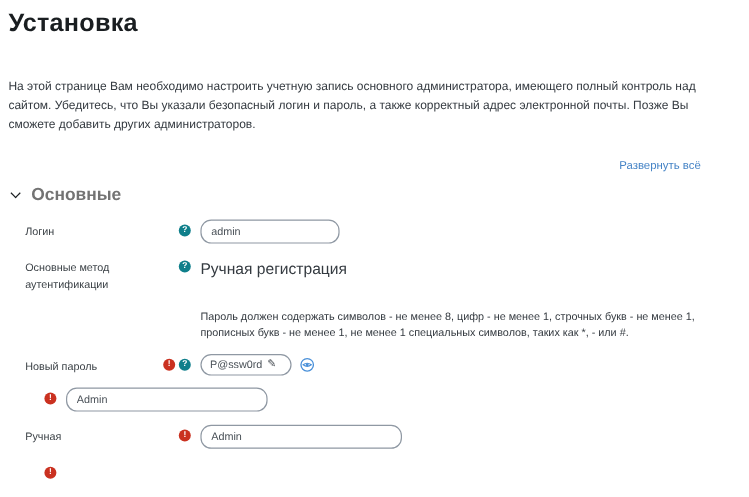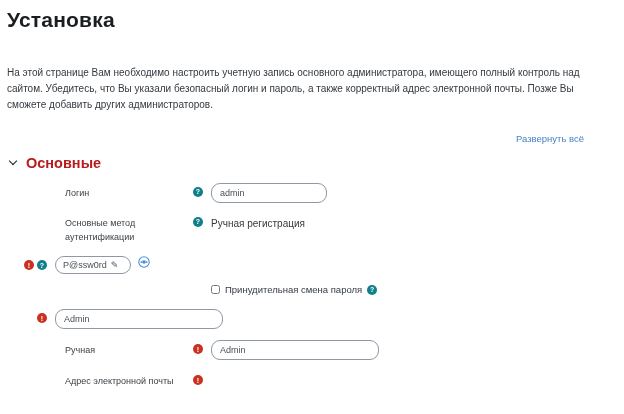--- a/index.html
+++ b/index.html
@@ -10,43 +10,43 @@
   h1.page-title { font-size:21px; font-weight:bold; color:#1a1e21; letter-spacing:0.2px; }
 
   p.intro { margin-top:33px; font-size:10px; line-height:1.62; color:#343a40; max-width:596px; }
 
   .expand-row { margin-top:14px; text-align:right; }
   .expand-row a { font-size:9.5px; color:#4684c6; text-decoration:none; cursor:pointer; }
 
   .section-head { margin-top:9px; margin-left:3px; display:flex; align-items:center; cursor:pointer; }
   .chev { width:6px; height:6px; border-right:1.6px solid #1a1e21; border-bottom:1.6px solid #1a1e21;
     transform:rotate(45deg); margin-top:-3px; }
-  .section-head h2 { font-size:14.5px; font-weight:bold; color:#b91c1c; margin-left:10px; }
+  .section-head h2 { font-size:14.5px; font-weight:bold; color:#737373; margin-left:10px; }
 
   .mform { margin-top:12px; padding-left:14px; }
   .frow { display:flex; align-items:flex-start; }
-  .flabel { width:112px; font-size:9px; color:#3c4247; line-height:1.55; padding-top:4px;margin-left:44px; }
+  .flabel { width:112px; font-size:9px; color:#3c4247; line-height:1.55; padding-top:4px; }
   .ficons { width:26px; display:flex; justify-content:flex-end; gap:3px; padding-top:4px; }
   .fctrl { flex:1; margin-left:8px; }
 
   .cicon { width:10px; height:10px; border-radius:50%; color:#fff; font-size:7px; font-weight:bold;
     display:flex; align-items:center; justify-content:center; flex:0 0 auto; line-height:1; }
   .cicon.help { background:#0f7f8b; cursor:pointer; }
   .cicon.req  { background:#ca3120; }
 
   .tinput { height:20px; border:1px solid #8f98a3; border-radius:9px; font-size:9px; color:#495057;
     padding:0 8px; outline:none; background:#fff; font-family:inherit; display:block; }
   .w-login { width:116px; }
   .w-name  { width:168px; }
 
-  .static-val { font-size:10px; color:#343a40; padding-top:3px; display:inline-block; }
+  .static-val { font-size:13px; color:#343a40; padding-top:3px; display:inline-block; }
 
   .hint { font-size:9px; line-height:1.45; color:#343a40; max-width:458px; padding-top:2px; }
 
-  .pwwrap { display:flex; align-items:flex-start; }
+  .pwwrap { display:flex; align-items:center; }
   .pwbox { width:76px; height:18px; border:1px solid #8f98a3; border-radius:9px; background:#fff;
     display:flex; align-items:center; padding:0 7px; gap:4px; font-size:9px; color:#495057; }
   .pencil { font-size:9px; color:#4d5359; line-height:1; }
   .eye { margin-left:7px; display:flex; align-items:center; cursor:pointer; }
 
   .chkrow { display:flex; align-items:center; gap:5px; }
   .chkrow input[type=checkbox] { width:9px; height:9px; margin:0; accent-color:#fff; }
   .chklabel { font-size:9.5px; color:#343a40; }
 
   .mb10 { margin-bottom:10px; } .mb11 { margin-bottom:11px; } .mb12 { margin-bottom:12px; }
@@ -85,22 +85,30 @@
     <div class="frow mb12">
       <div class="flabel">Основные метод аутентификации</div>
       <div class="ficons">
         <span class="cicon help">?</span>
       </div>
       <div class="fctrl">
         <span class="static-val">Ручная регистрация</span>
       </div>
     </div>
 
+    <div class="frow mb10">
+      <div class="flabel"></div>
+      <div class="ficons"></div>
+      <div class="fctrl">
+        <div class="hint">Пароль должен содержать символов - не менее 8, цифр - не менее 1, строчных букв - не менее 1, прописных букв - не менее 1, не менее 1 специальных символов, таких как *, - или #.</div>
+      </div>
+    </div>
 
     <div class="frow mb10">
+      <div class="flabel">Новый пароль</div>
       <div class="ficons">
         <span class="cicon req">!</span>
         <span class="cicon help">?</span>
       </div>
       <div class="fctrl">
         <div class="pwwrap">
           <div class="pwbox">
             <span>P@ssw0rd</span>
             <span class="pencil">✎</span>
           </div>
@@ -108,31 +116,20 @@
             <svg width="12" height="12" viewBox="0 0 12 12">
               <circle cx="6" cy="6" r="5.2" fill="none" stroke="#4a90d9" stroke-width="1.1"></circle>
               <path d="M2.6 6 Q6 3.4 9.4 6 Q6 8.6 2.6 6 Z" fill="none" stroke="#4a90d9" stroke-width="0.9"></path>
               <circle cx="6" cy="6" r="1.2" fill="#4a90d9"></circle>
             </svg>
           </span>
         </div>
       </div>
     </div>
 
-    <div class="frow mb14">
-      <div class="flabel"></div>
-      <div class="ficons"></div>
-      <div class="fctrl">
-        <div class="chkrow">
-          <input type="checkbox" style="">
-          <span class="chklabel">Принудительная смена пароля</span>
-          <span class="cicon help">?</span>
-        </div>
-      </div>
-    </div>
 
     <div class="frow mb11">
       <div class="ficons">
         <span class="cicon req">!</span>
       </div>
       <div class="fctrl">
         <input class="tinput w-name" type="text" value="Admin" style="">
       </div>
     </div>
 
@@ -140,20 +137,19 @@
       <div class="flabel">Ручная</div>
       <div class="ficons">
         <span class="cicon req">!</span>
       </div>
       <div class="fctrl">
         <input class="tinput w-name" type="text" value="Admin" style="">
       </div>
     </div>
 
     <div class="frow mb11">
-      <div class="flabel">Адрес электронной почты</div>
       <div class="ficons">
         <span class="cicon req">!</span>
       </div>
     </div>
 
   </div>
 </div>
 
 </body></html>

